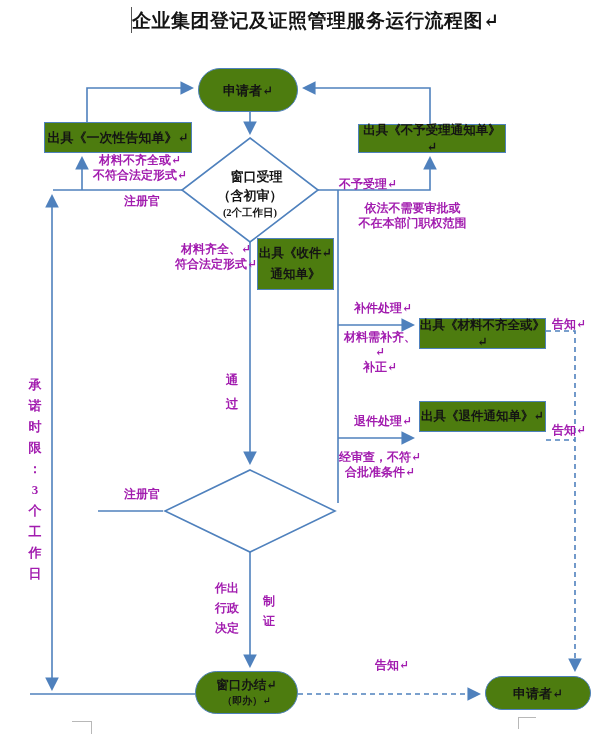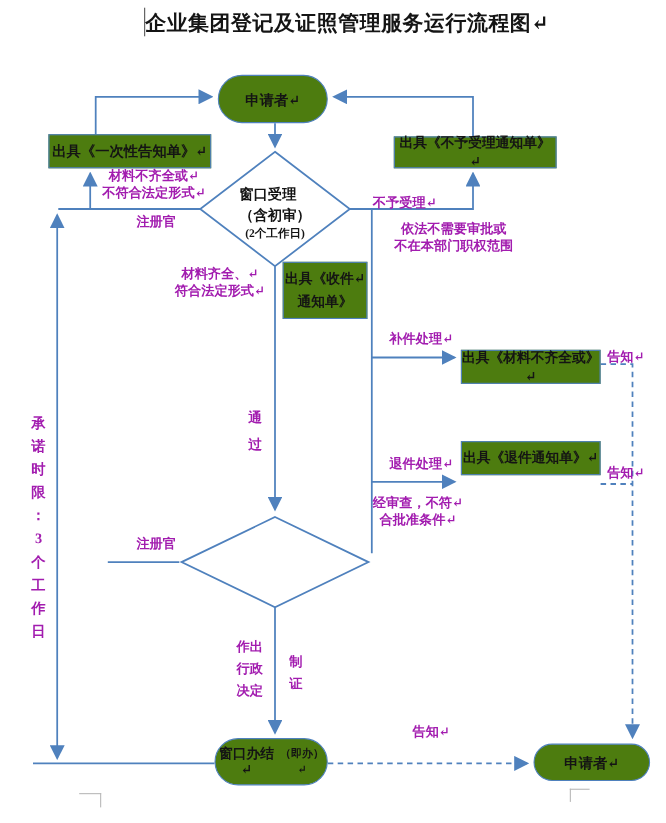--- a/index.html
+++ b/index.html
@@ -22,21 +22,21 @@
   .stadium{border-radius:22px;}
   .title{
     position:absolute;left:132px;top:8px;width:400px;
     font-size:19px;font-weight:bold;letter-spacing:0.5px;white-space:nowrap;
   }
   .caret{position:absolute;left:131px;top:7px;width:1px;height:26px;background:#555;}
   .dtext{
     position:absolute;display:flex;flex-direction:column;align-items:center;
     justify-content:center;font-weight:bold;
   }
-  .dmain{font-size:13px;line-height:19px;white-space:pre-line;}
+  .dmain{font-size:13px;line-height:19px;white-space:pre-line;text-align:right;}
   .dsub{font-size:10.5px;line-height:15px;}
   .vert{line-height:21px;font-size:13px;}
   .corner{position:absolute;box-sizing:border-box;}
 </style>
 </head>
 <body>
 
 <div id="canvas">
 
   <svg id="wires" viewBox="0 0 605 748" xmlns="http://www.w3.org/2000/svg">
@@ -110,21 +110,21 @@
   <div class="lbl" style="left:337px;top:177px;width:62px;">不予受理↵</div>
   <div class="lbl" style="left:340px;top:201px;width:145px;">依法不需要审批或
 不在本部门职权范围</div>
 
   <div class="dtext" style="left:183px;top:158px;width:134px;height:70px;">
     <div class="dmain">窗口受理
 （含初审）</div>
     <div class="dsub">(2个工作日)</div>
   </div>
 
-  <div class="lbl" style="left:148px;top:242px;width:104px;">材料齐全、↵
+  <div class="lbl" style="left:164px;top:242px;width:104px;">材料齐全、↵
 符合法定形式↵</div>
   <div class="box" style="left:257px;top:238px;width:77px;height:52px;font-size:12.5px;line-height:21px;">
     <span>出具《收件↵
 通知单》</span>
   </div>
 
   <div class="lbl" style="left:222px;top:368px;width:20px;line-height:24px;font-size:12.5px;">通
 过</div>
 
   <div class="lbl vert" style="left:25px;top:374px;width:20px;">承
@@ -135,39 +135,41 @@
 3
 个
 工
 作
 日</div>
 
   <div class="lbl" style="left:352px;top:301px;width:62px;">补件处理↵</div>
   <div class="box" style="left:419px;top:318px;width:127px;height:31px;font-size:12.5px;">
     <span>出具《材料不齐全或》↵</span>
   </div>
+  <div class="lbl" style="left:340px;top:330px;width:80px;">材料需补齐、↵
+补正↵</div>
   <div class="lbl" style="left:549px;top:317px;width:40px;">告知↵</div>
 
   <div class="lbl" style="left:352px;top:414px;width:62px;">退件处理↵</div>
   <div class="box" style="left:419px;top:401px;width:127px;height:31px;font-size:12.5px;">
     <span>出具《退件通知单》↵</span>
   </div>
   <div class="lbl" style="left:338px;top:450px;width:84px;">经审查，不符↵
 合批准条件↵</div>
   <div class="lbl" style="left:549px;top:423px;width:40px;">告知↵</div>
 
   <div class="lbl" style="left:117px;top:487px;width:50px;">注册官</div>
 
   <div class="lbl" style="left:208px;top:578px;width:38px;line-height:20px;">作出
 行政
 决定</div>
   <div class="lbl" style="left:258px;top:591px;width:22px;line-height:20px;">制
 证</div>
 
-  <div class="box stadium" style="left:195px;top:671px;width:103px;height:43px;line-height:15px;">
+  <div class="box stadium" style="left:195px;top:671px;width:103px;height:43px;flex-direction:column;line-height:15px;">
     <div style="font-size:12.5px;">窗口办结↵</div>
     <div style="font-size:10px;">（即办）↵</div>
   </div>
 
   <div class="lbl" style="left:370px;top:658px;width:44px;">告知↵</div>
 
   <div class="box stadium" style="left:485px;top:676px;width:106px;height:34px;border-radius:17px;">
     <span>申请者↵</span>
   </div>
 

